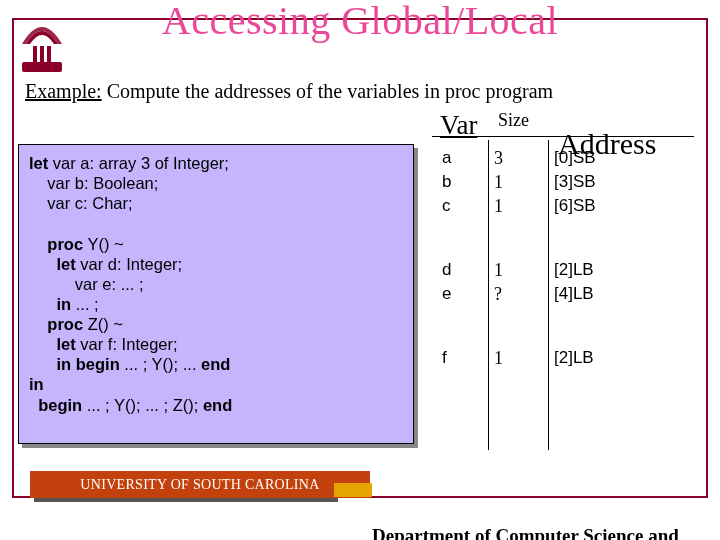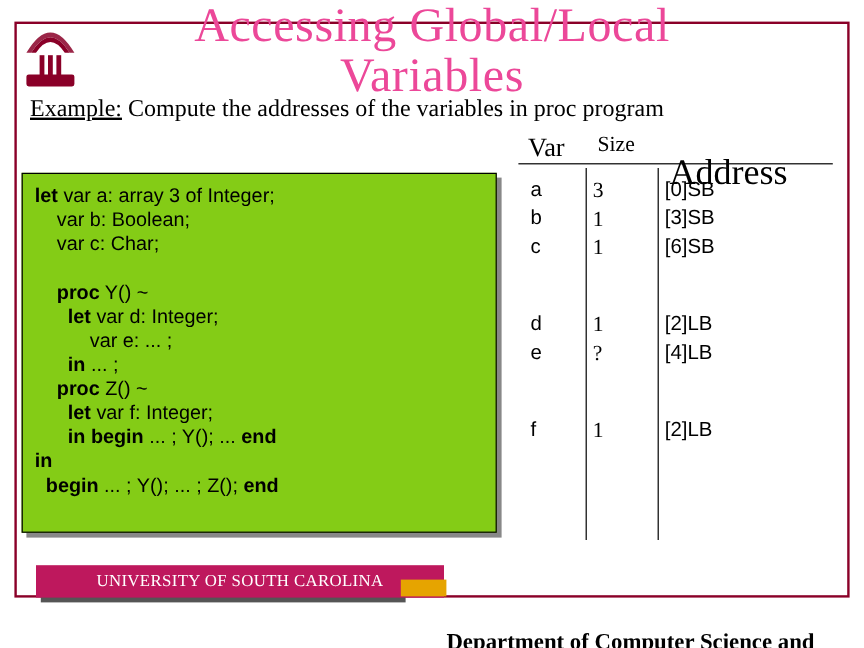--- a/index.html
+++ b/index.html
@@ -47,21 +47,22 @@
     left: 25px;
     top: 80px;
     font-size: 20px;
     z-index: 4;
   }
   .uline { text-decoration: underline; margin-top: 40px; }
   .head-var {
     position: absolute;
     top: 110px;
     left: 440px;
-    font-size: 22px;
+    font-size: 27px;
+    text-decoration: underline;
   }
   .head-size {
     position: absolute;
     top: 110px;
     left: 498px;
     font-size: 18px;
   }
   .head-addr {
     position: absolute;
     top: 100px;
@@ -97,21 +98,21 @@
     width: 396px;
     height: 300px;
     background: #888;
   }
   .codebox {
     position: absolute;
     left: 18px;
     top: 144px;
     width: 396px;
     height: 300px;
-    background: #84cc16;
+    background: #c4b5fd;
     border: 1.5px solid #000;
     padding: 8px 10px;
     font-family: Arial, Helvetica, sans-serif;
     font-size: 16.5px;
     line-height: 1.22;
     white-space: pre;
   }
   .tbl {
     position: absolute;
     left: 440px;
@@ -132,21 +133,21 @@
     width: 304px;
     height: 27px;
     background: #555;
   }
   .footer-left {
     position: absolute;
     left: 30px;
     top: 471px;
     width: 340px;
     height: 27px;
-    background: #be185d;
+    background: #c2410c;
     color: #fff;
     font-size: 14px;
     text-align: center;
     line-height: 27px;
     font-family: "Times New Roman", serif;
     letter-spacing: 0.3px;
   }
   .footer-mid {
     position: absolute;
     left: 334px;
@@ -178,21 +179,20 @@
       <rect x="22" y="24" width="4" height="18"></rect>
       <rect x="29" y="24" width="4" height="18"></rect>
       <path d="M8 22 Q 24 -4 40 22 L36 22 Q24 4 12 22 Z"></path>
       <path d="M4 22 Q 24 -12 44 22 L40 22 Q24 -4 8 22 Z" opacity="0.85"></path>
     </g>
   </svg>
 </div>
 
 <div class="title">
   <span>Accessing Global/Local</span><br>
-  <span>Variables</span>
 </div>
 
 <div class="example-line">
   <span class="uline">Example:</span><span> Compute the addresses of the variables in proc program</span>
 </div>
 
 <div class="head-var">Var</div>
 <div class="head-size">Size</div>
 <div class="head-addr">Address</div>
 <div class="head-rule"></div>

